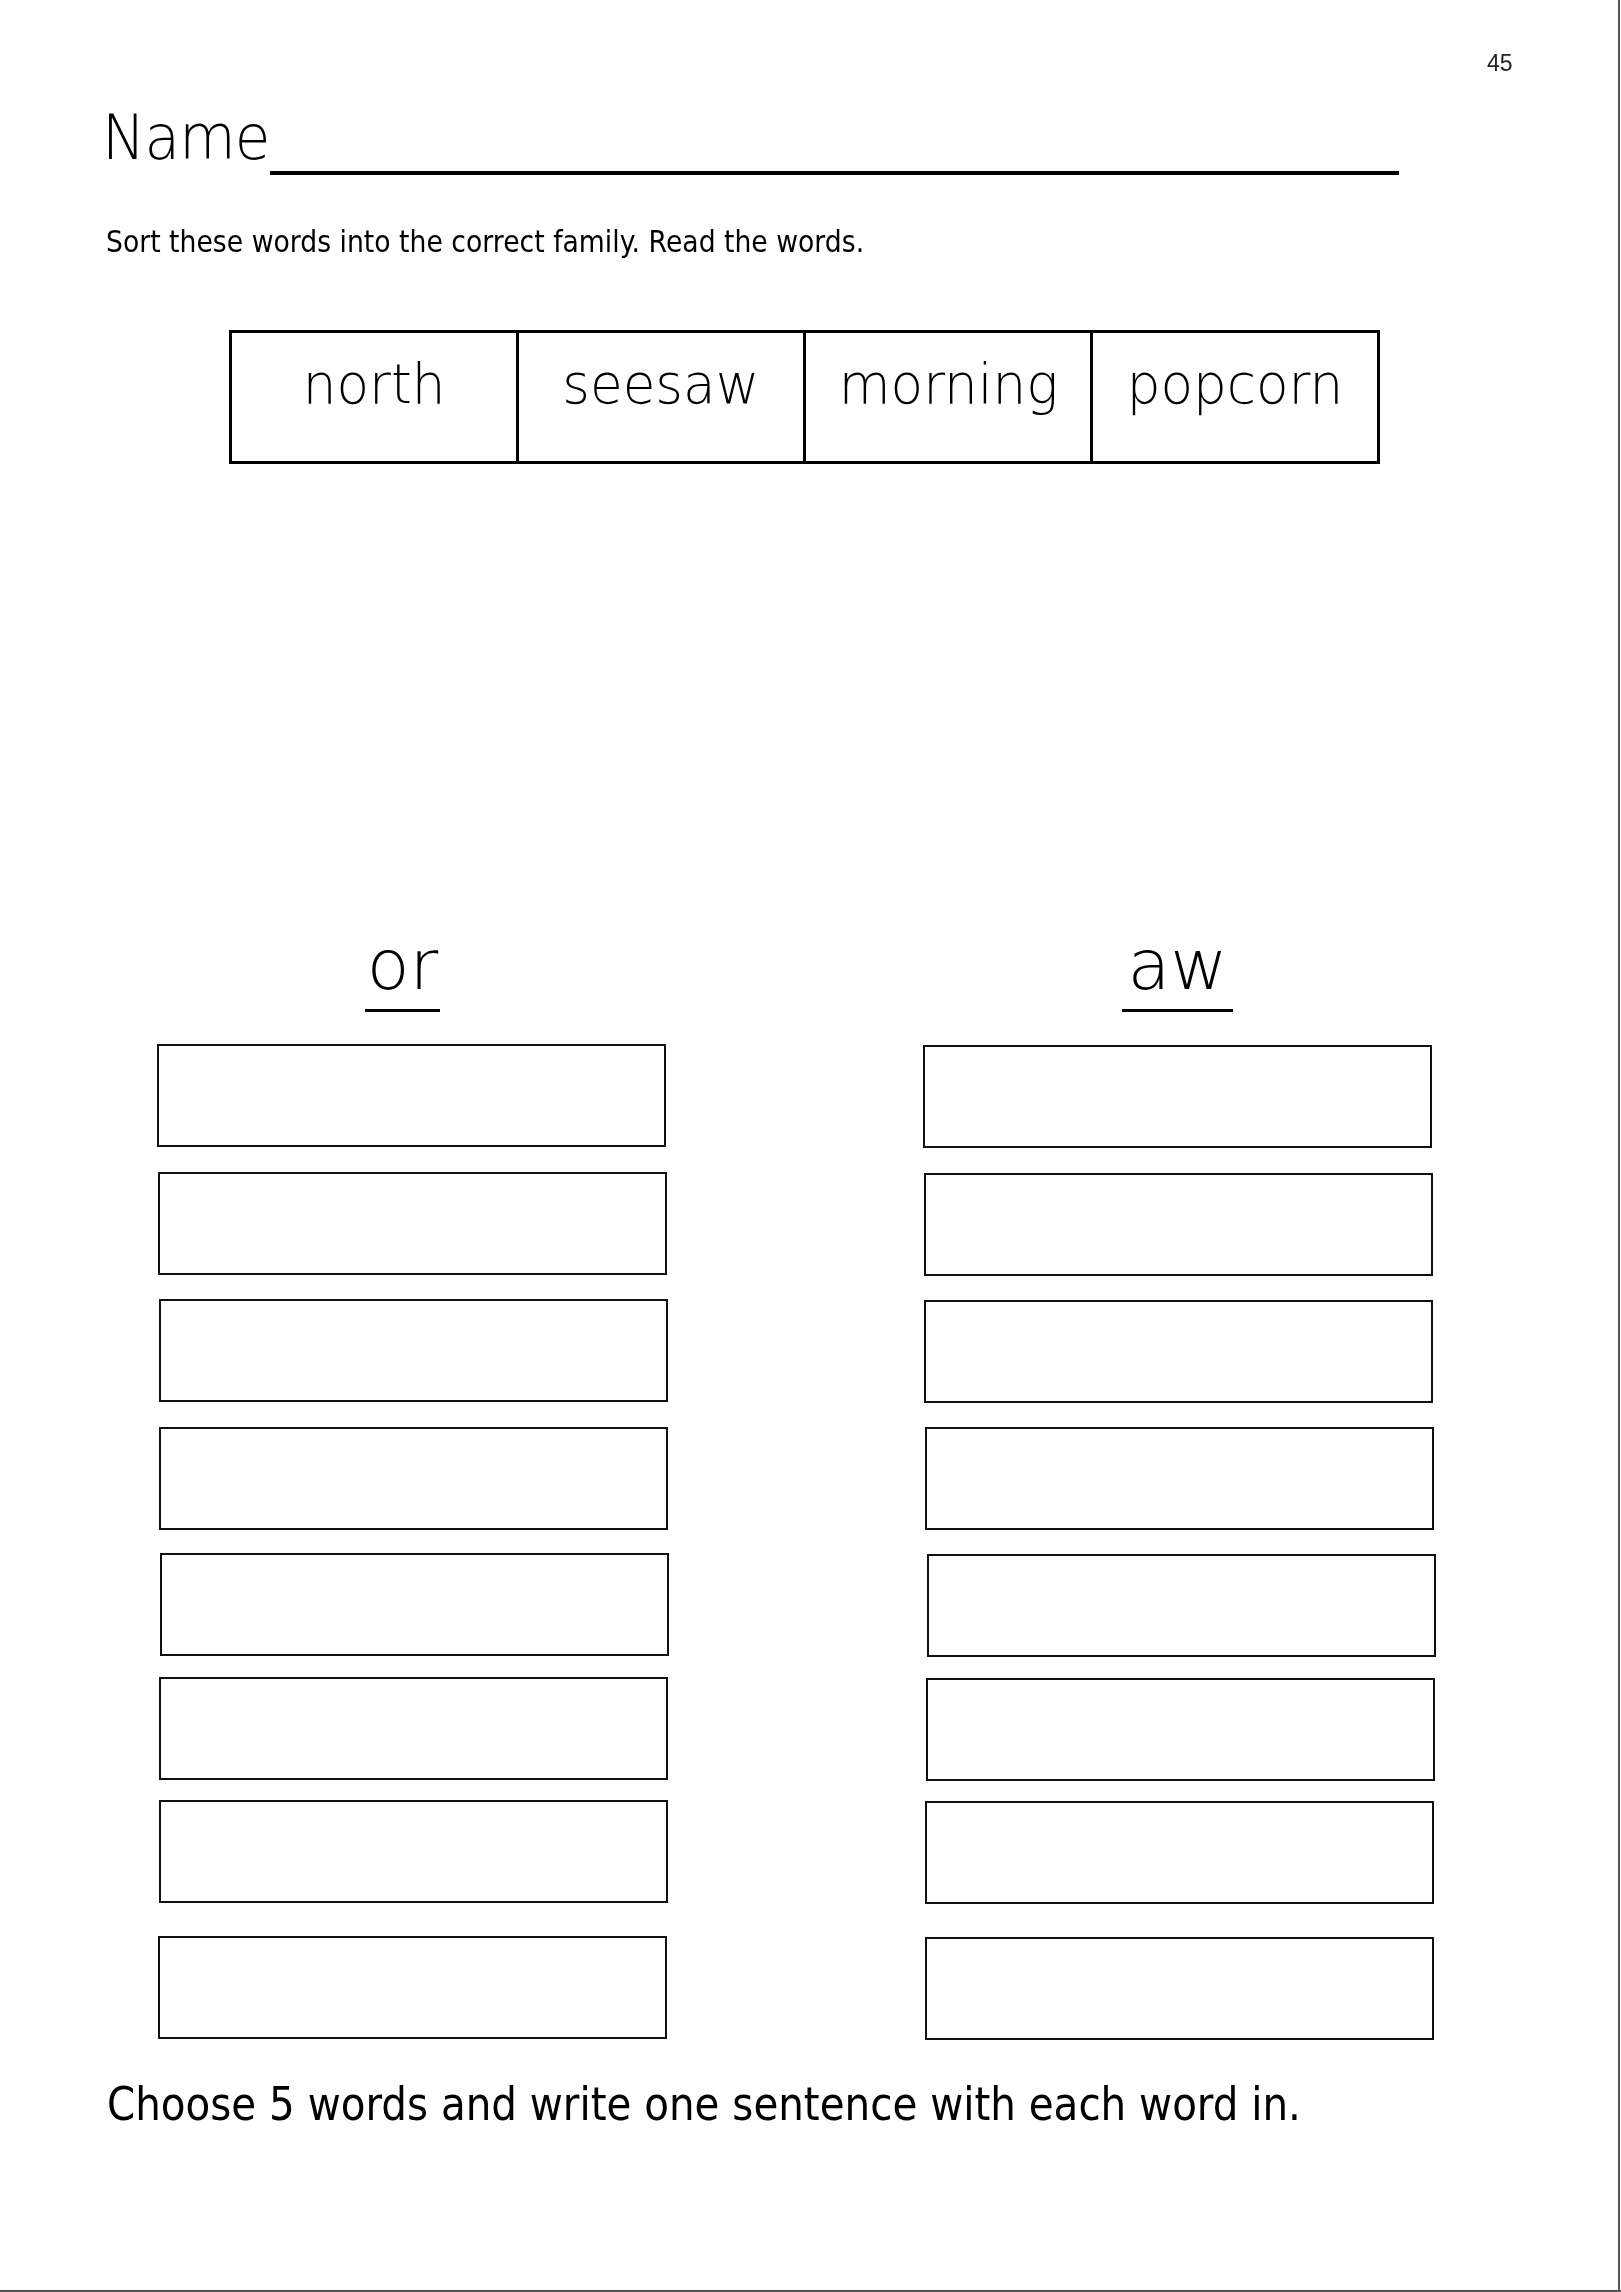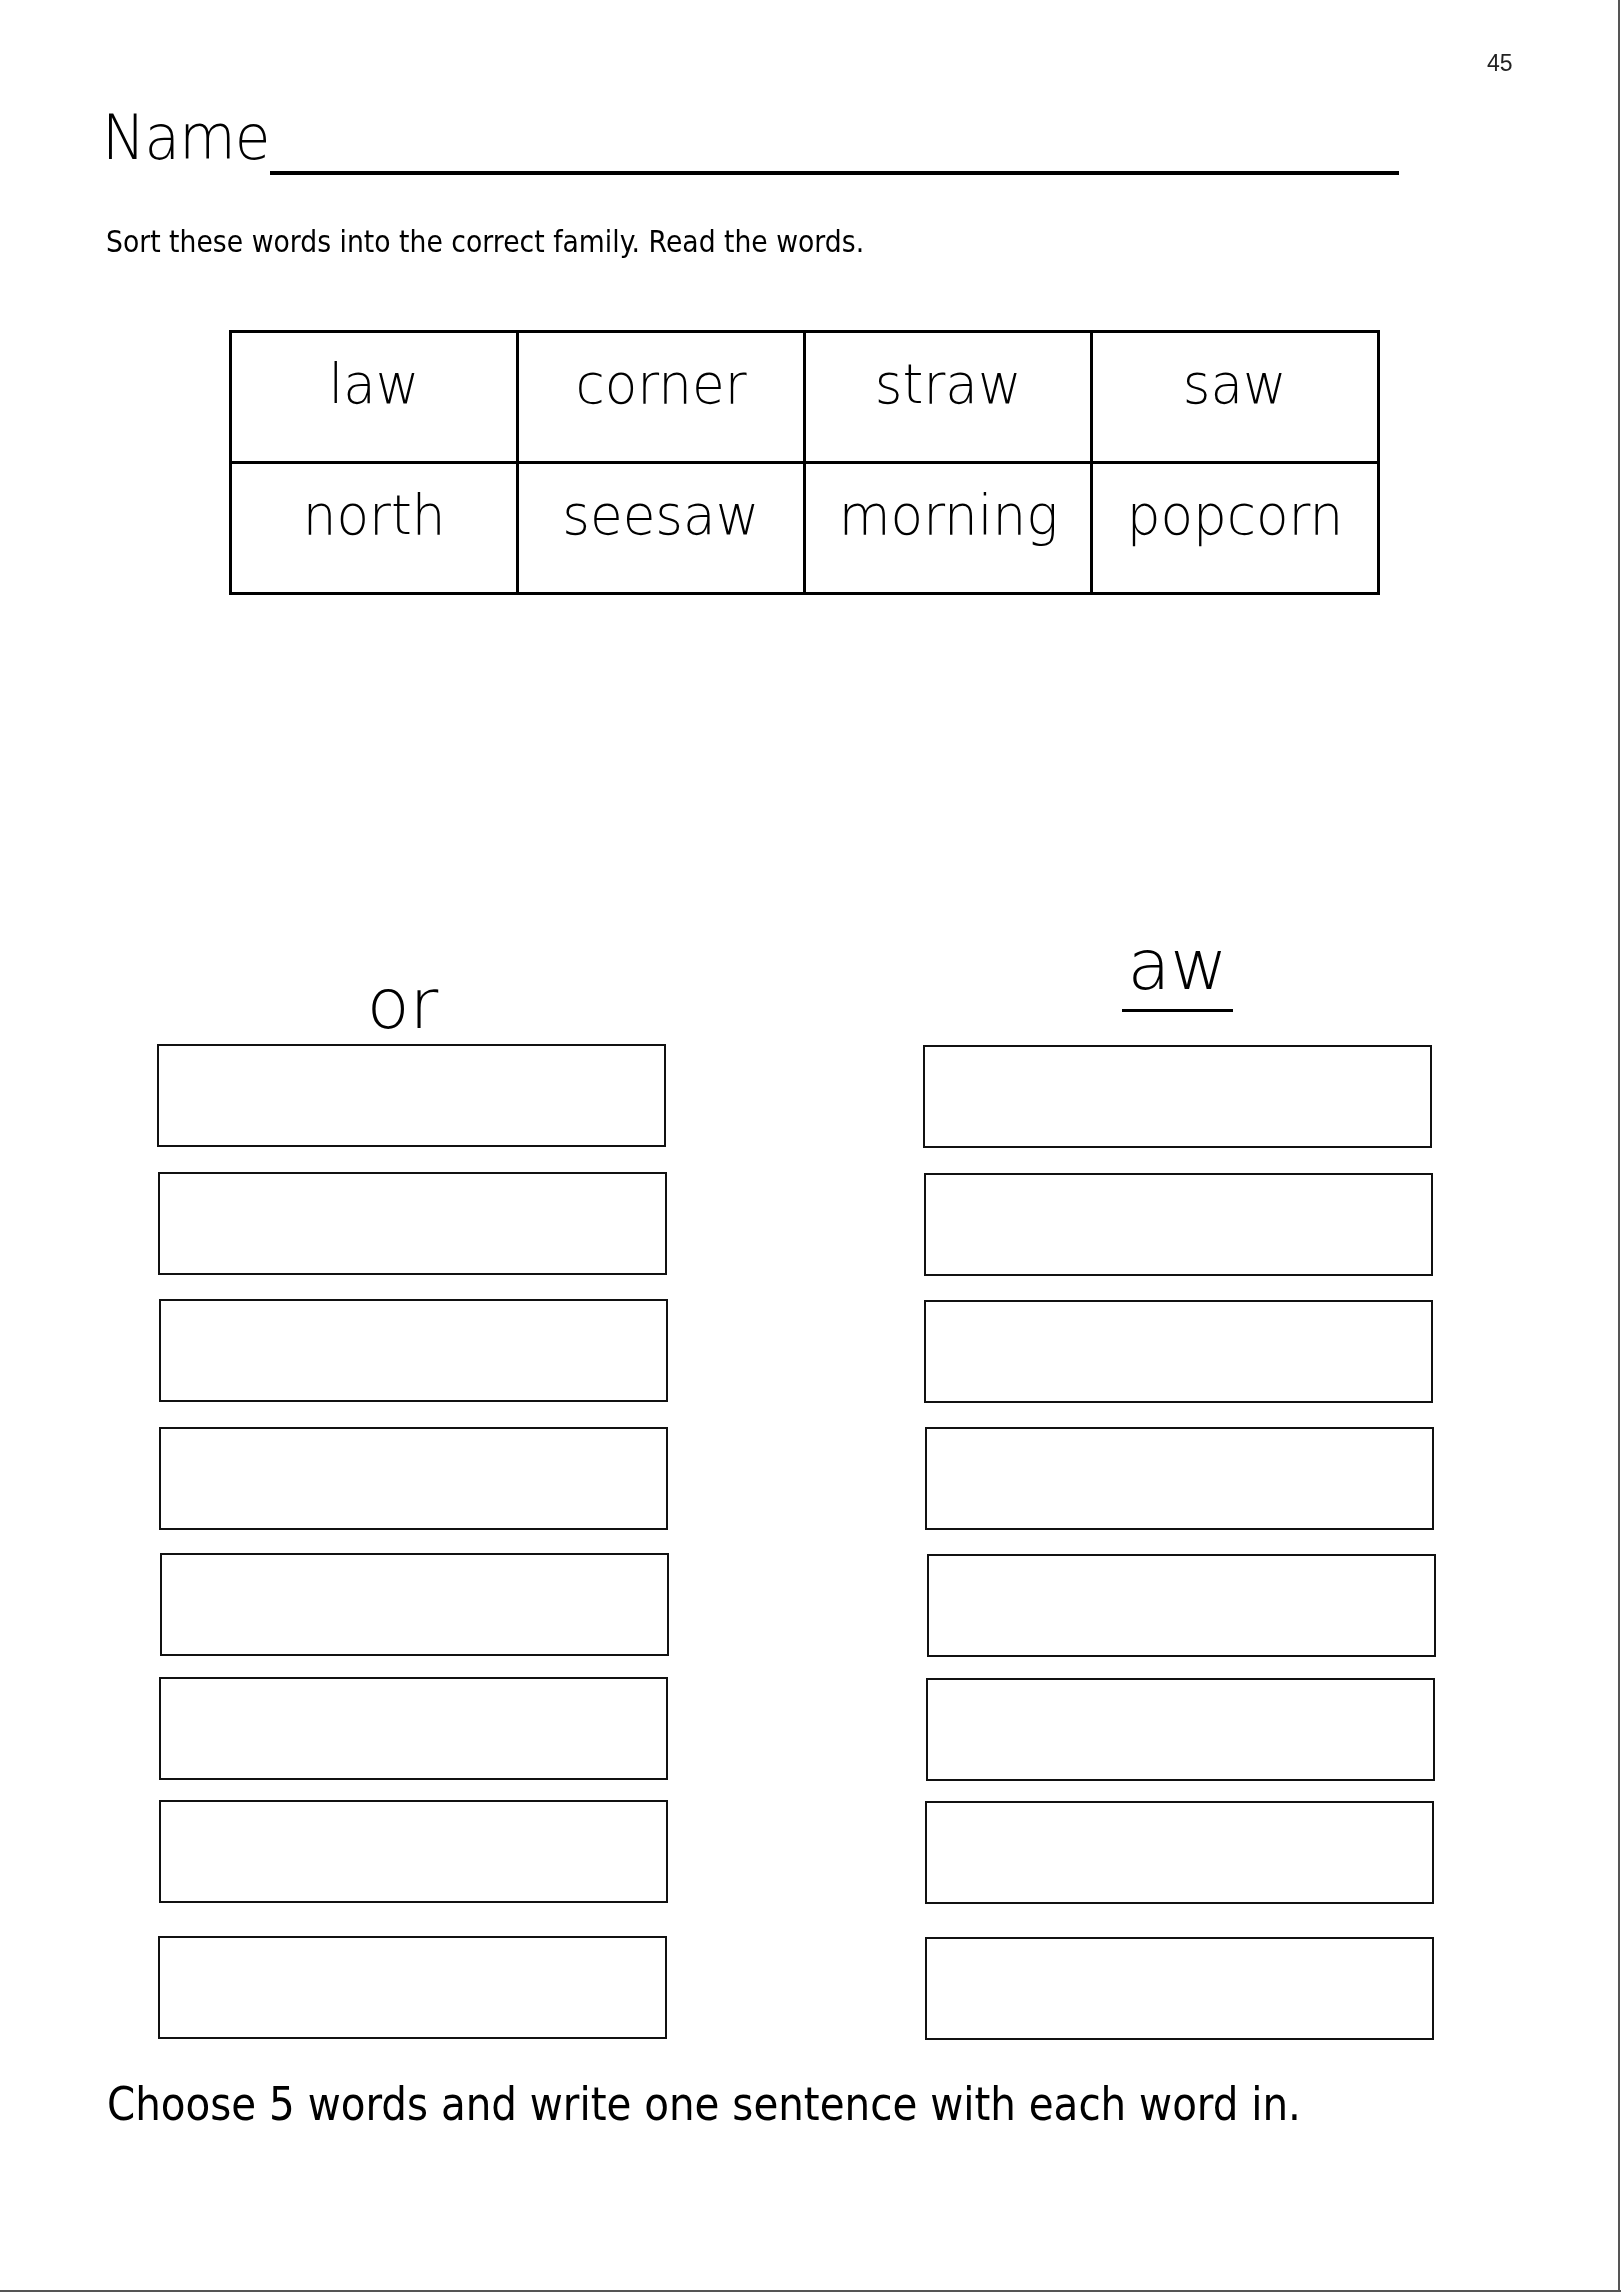--- a/index.html
+++ b/index.html
@@ -44,21 +44,21 @@
     }
 
     .family-heading {
       position: absolute; top: 930px;
       font-family: "DejaVu Sans", sans-serif; font-size: 70px; font-weight: 300;
       line-height: 1; text-align: center;
     }
     .family-heading .uline {
       position: absolute; left: 0; right: 0; top: 79px; height: 2.7px; background: #000;
     }
-    .heading-or { left: 365px; width: 75px; margin-top: 39px; }
+    .heading-or { left: 365px; width: 75px; }
     .heading-aw { left: 1122px; width: 111px; }
 
     .answer-box {
       position: absolute; width: 505px; height: 99px;
       border: 2.7px solid #111; background: #fff; box-sizing: content-box;
     }
 
     .closing-instruction {
       position: absolute; left: 107px; top: 2080px;
       font-family: "DejaVu Sans", sans-serif; font-size: 47px; line-height: 1;
@@ -73,26 +73,20 @@
 
 <div class="page-number">45</div>
 
 <div class="name-label">Name</div>
 <div class="name-line"></div>
 
 <div class="instructions">Sort these words into the correct family. Read the words.</div>
 
 <table class="word-table">
   <tbody>
-      <tr>
-    <td><span>law</span></td>
-    <td><span>corner</span></td>
-    <td><span>straw</span></td>
-    <td><span>saw</span></td>
-  </tr>
   <tr>
     <td><span>north</span></td>
     <td><span>seesaw</span></td>
     <td><span>morning</span></td>
     <td><span>popcorn</span></td>
   </tr>
 </tbody>
   </table>
 
 <div class="family-heading heading-or">

